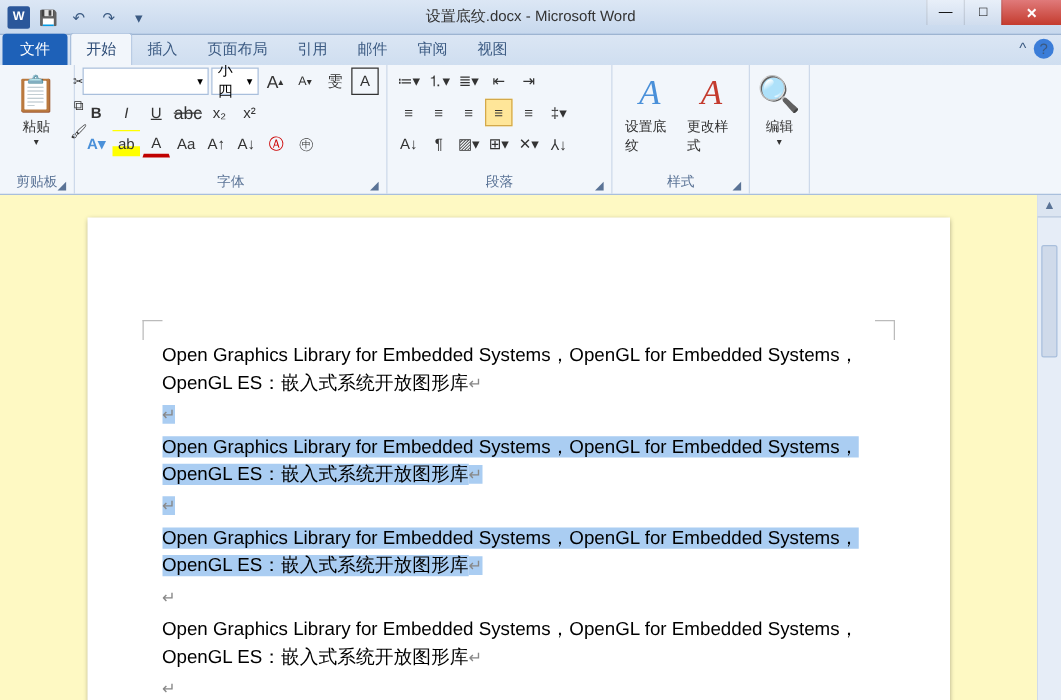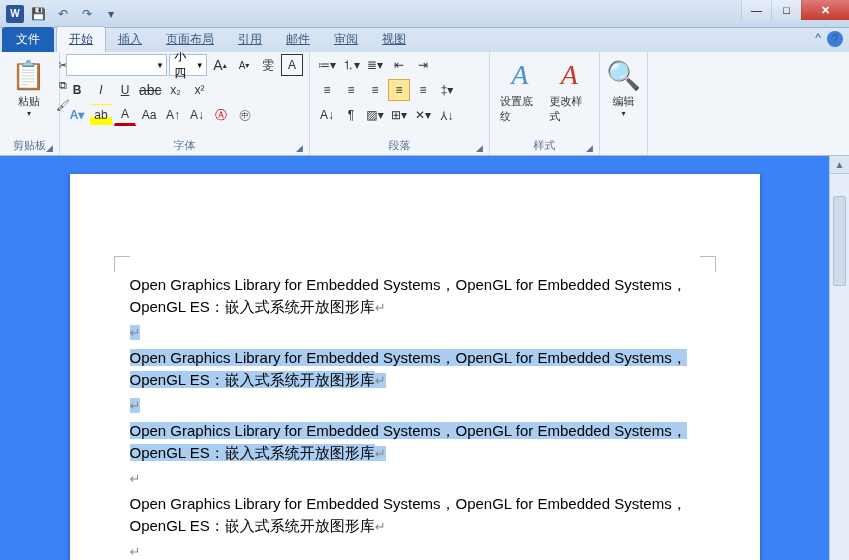--- a/index.html
+++ b/index.html
@@ -13,21 +13,21 @@
 .title-text { position: absolute; left: 50%; transform: translateX(-50%); font-size: 12px; color: #333; }
 .win-controls { position: absolute; right: 0; top: 0; display: flex; height: 20px; }
 .win-btn { width: 30px; display: flex; align-items: center; justify-content: center; font-size: 11px; border-left: 1px solid rgba(0,0,0,0.1); }
 .win-min { background: linear-gradient(#e8eff9,#d0ddee); }
 .win-max { background: linear-gradient(#e8eff9,#d0ddee); }
 .win-close { width: 48px; background: linear-gradient(#e07a7a,#c43b2e); color: #fff; font-weight: bold; }
 
 
 .tabrow { height: 24px; background: linear-gradient(#dbe6f4,#cfdef0); display: flex; align-items: flex-end; padding-left: 2px; position: relative; }
 .tab-file { background: #1e61b8; color: #fff; padding: 4px 14px; font-size: 12px; border-radius: 3px 3px 0 0; margin-right: 2px; cursor: pointer; }
-.tab { padding: 4px 12px; font-size: 12px; color: #3b5a82; cursor: pointer; text-decoration: underline; }
+.tab { padding: 4px 12px; font-size: 12px; color: #3b5a82; cursor: pointer; }
 .tab.active { background: #f2f6fb; border: 1px solid #a9bfdc; border-bottom: none; border-radius: 3px 3px 0 0; color: #2b4a75; }
 .tab-help { position: absolute; right: 6px; top: 3px; display: flex; gap: 6px; }
 .tab-help span { font-size: 12px; color: #3b5a82; cursor: pointer; }
 .help-circle { width: 16px; height: 16px; border-radius: 50%; background: #3b7dd8; color: #fff; display: flex; align-items: center; justify-content: center; font-size: 11px; }
 
 
 .ribbon { height: 104px; background: #f2f6fb; border-bottom: 1px solid #a9bfdc; display: flex; }
 .group { border-right: 1px solid #cdd9ea; display: flex; flex-direction: column; padding: 2px 6px 0 6px; }
 .group-body { flex: 1; display: flex; align-items: flex-start; gap: 2px; }
 .group-label { text-align: center; font-size: 11px; color: #5a7396; padding: 2px 0; position: relative; }
@@ -41,21 +41,21 @@
 .font-name { width: 122px; height: 22px; border: 1px solid #a9bfdc; background: #fff; font-size: 12px; padding: 0 4px; display: flex; align-items: center; justify-content: space-between; }
 .font-size { width: 44px; height: 22px; border: 1px solid #a9bfdc; background: #fff; font-size: 12px; padding: 0 4px; display: flex; align-items: center; justify-content: space-between; }
 
 .bigbtn { display: flex; flex-direction: column; align-items: center; justify-content: center; padding: 2px 4px; cursor: pointer; font-size: 11px; color: #333; min-width: 46px; }
 .bigbtn .icon { font-size: 28px; height: 38px; display: flex; align-items: center; }
 .bigbtn .label { font-size: 11px; }
 
 .highlight-btn { background: #ffe699; border: 1px solid #d4a94a; }
 
 
-.docarea { position: absolute; top: 156px; left: 0; right: 20px; bottom: 0; background: #3b82f6; overflow: auto; }
+.docarea { position: absolute; top: 156px; left: 0; right: 20px; bottom: 0; background: #fef9c3; overflow: auto; }
 .page { width: 690px; background: #fff; margin: 18px auto 0 auto; min-height: 600px; box-shadow: 0 1px 4px rgba(0,0,0,0.4); padding: 100px 60px 40px 60px; position: relative; }
 .page-corner { position: absolute; width: 16px; height: 16px; border: 1px solid #bbb; }
 .corner-tl { top: 82px; left: 44px; border-right: none; border-bottom: none; }
 .corner-tr { top: 82px; right: 44px; border-left: none; border-bottom: none; }
 .para { font-family: "Times New Roman", "SimSun", serif; font-size: 15px; line-height: 1.4; color: #000; margin-bottom: 4px; }
 .sel { background: #aacdf2; }
 .pilcrow { color: #888; font-size: 13px; }
 
 
 .vscroll { position: absolute; top: 156px; right: 0; width: 20px; bottom: 0; background: #e6edf7; border-left: 1px solid #b9c9de; }
@@ -68,20 +68,21 @@
 <div class="titlebar">
   <div class="qat">
     <div class="qat-item">
         <div class="word-icon">W</div>
       </div>
     <div class="qat-item">💾</div>
     <div class="qat-item">↶</div>
     <div class="qat-item">↷</div>
     <div class="qat-item">▾</div>
   </div>
+  <div class="title-text">设置底纹.docx - Microsoft Word</div>
   <div class="win-controls">
     <div class="win-btn win-min">—</div>
     <div class="win-btn win-max">□</div>
     <div class="win-btn win-close">✕</div>
   </div>
 </div>
 
 <div class="tabrow">
   <div class="tab-file">文件</div>
   <div class="tab active">开始</div>

